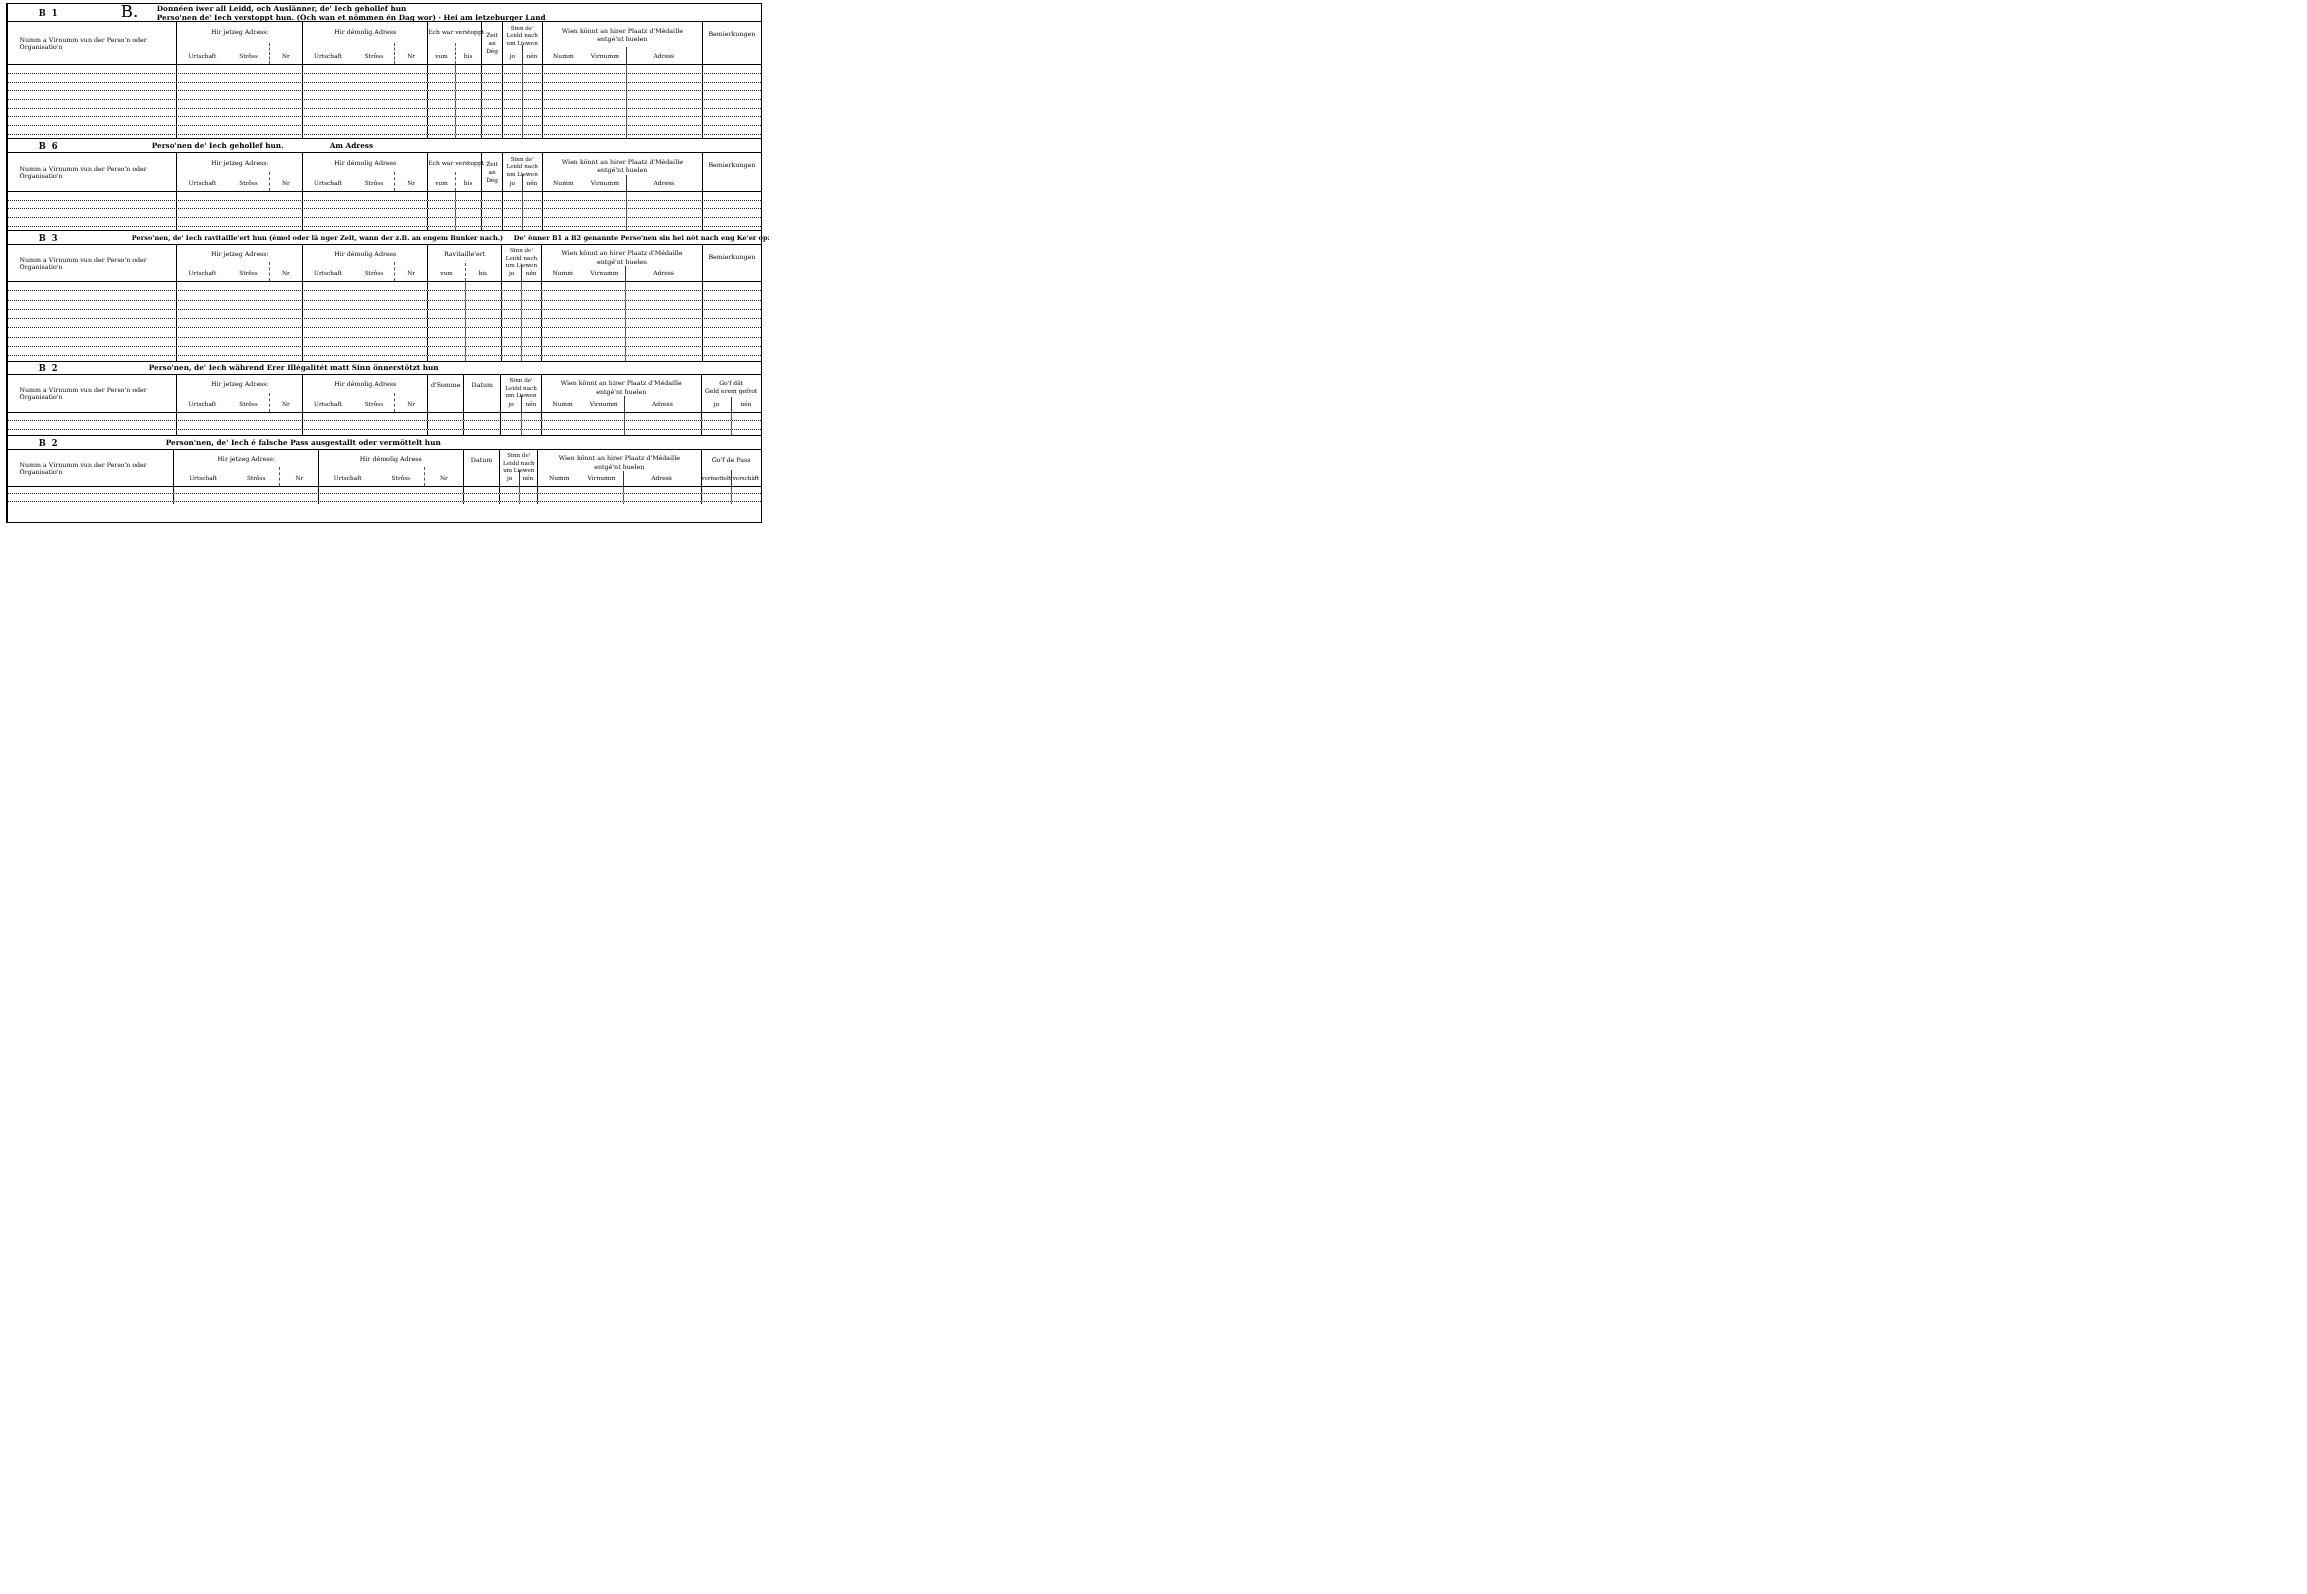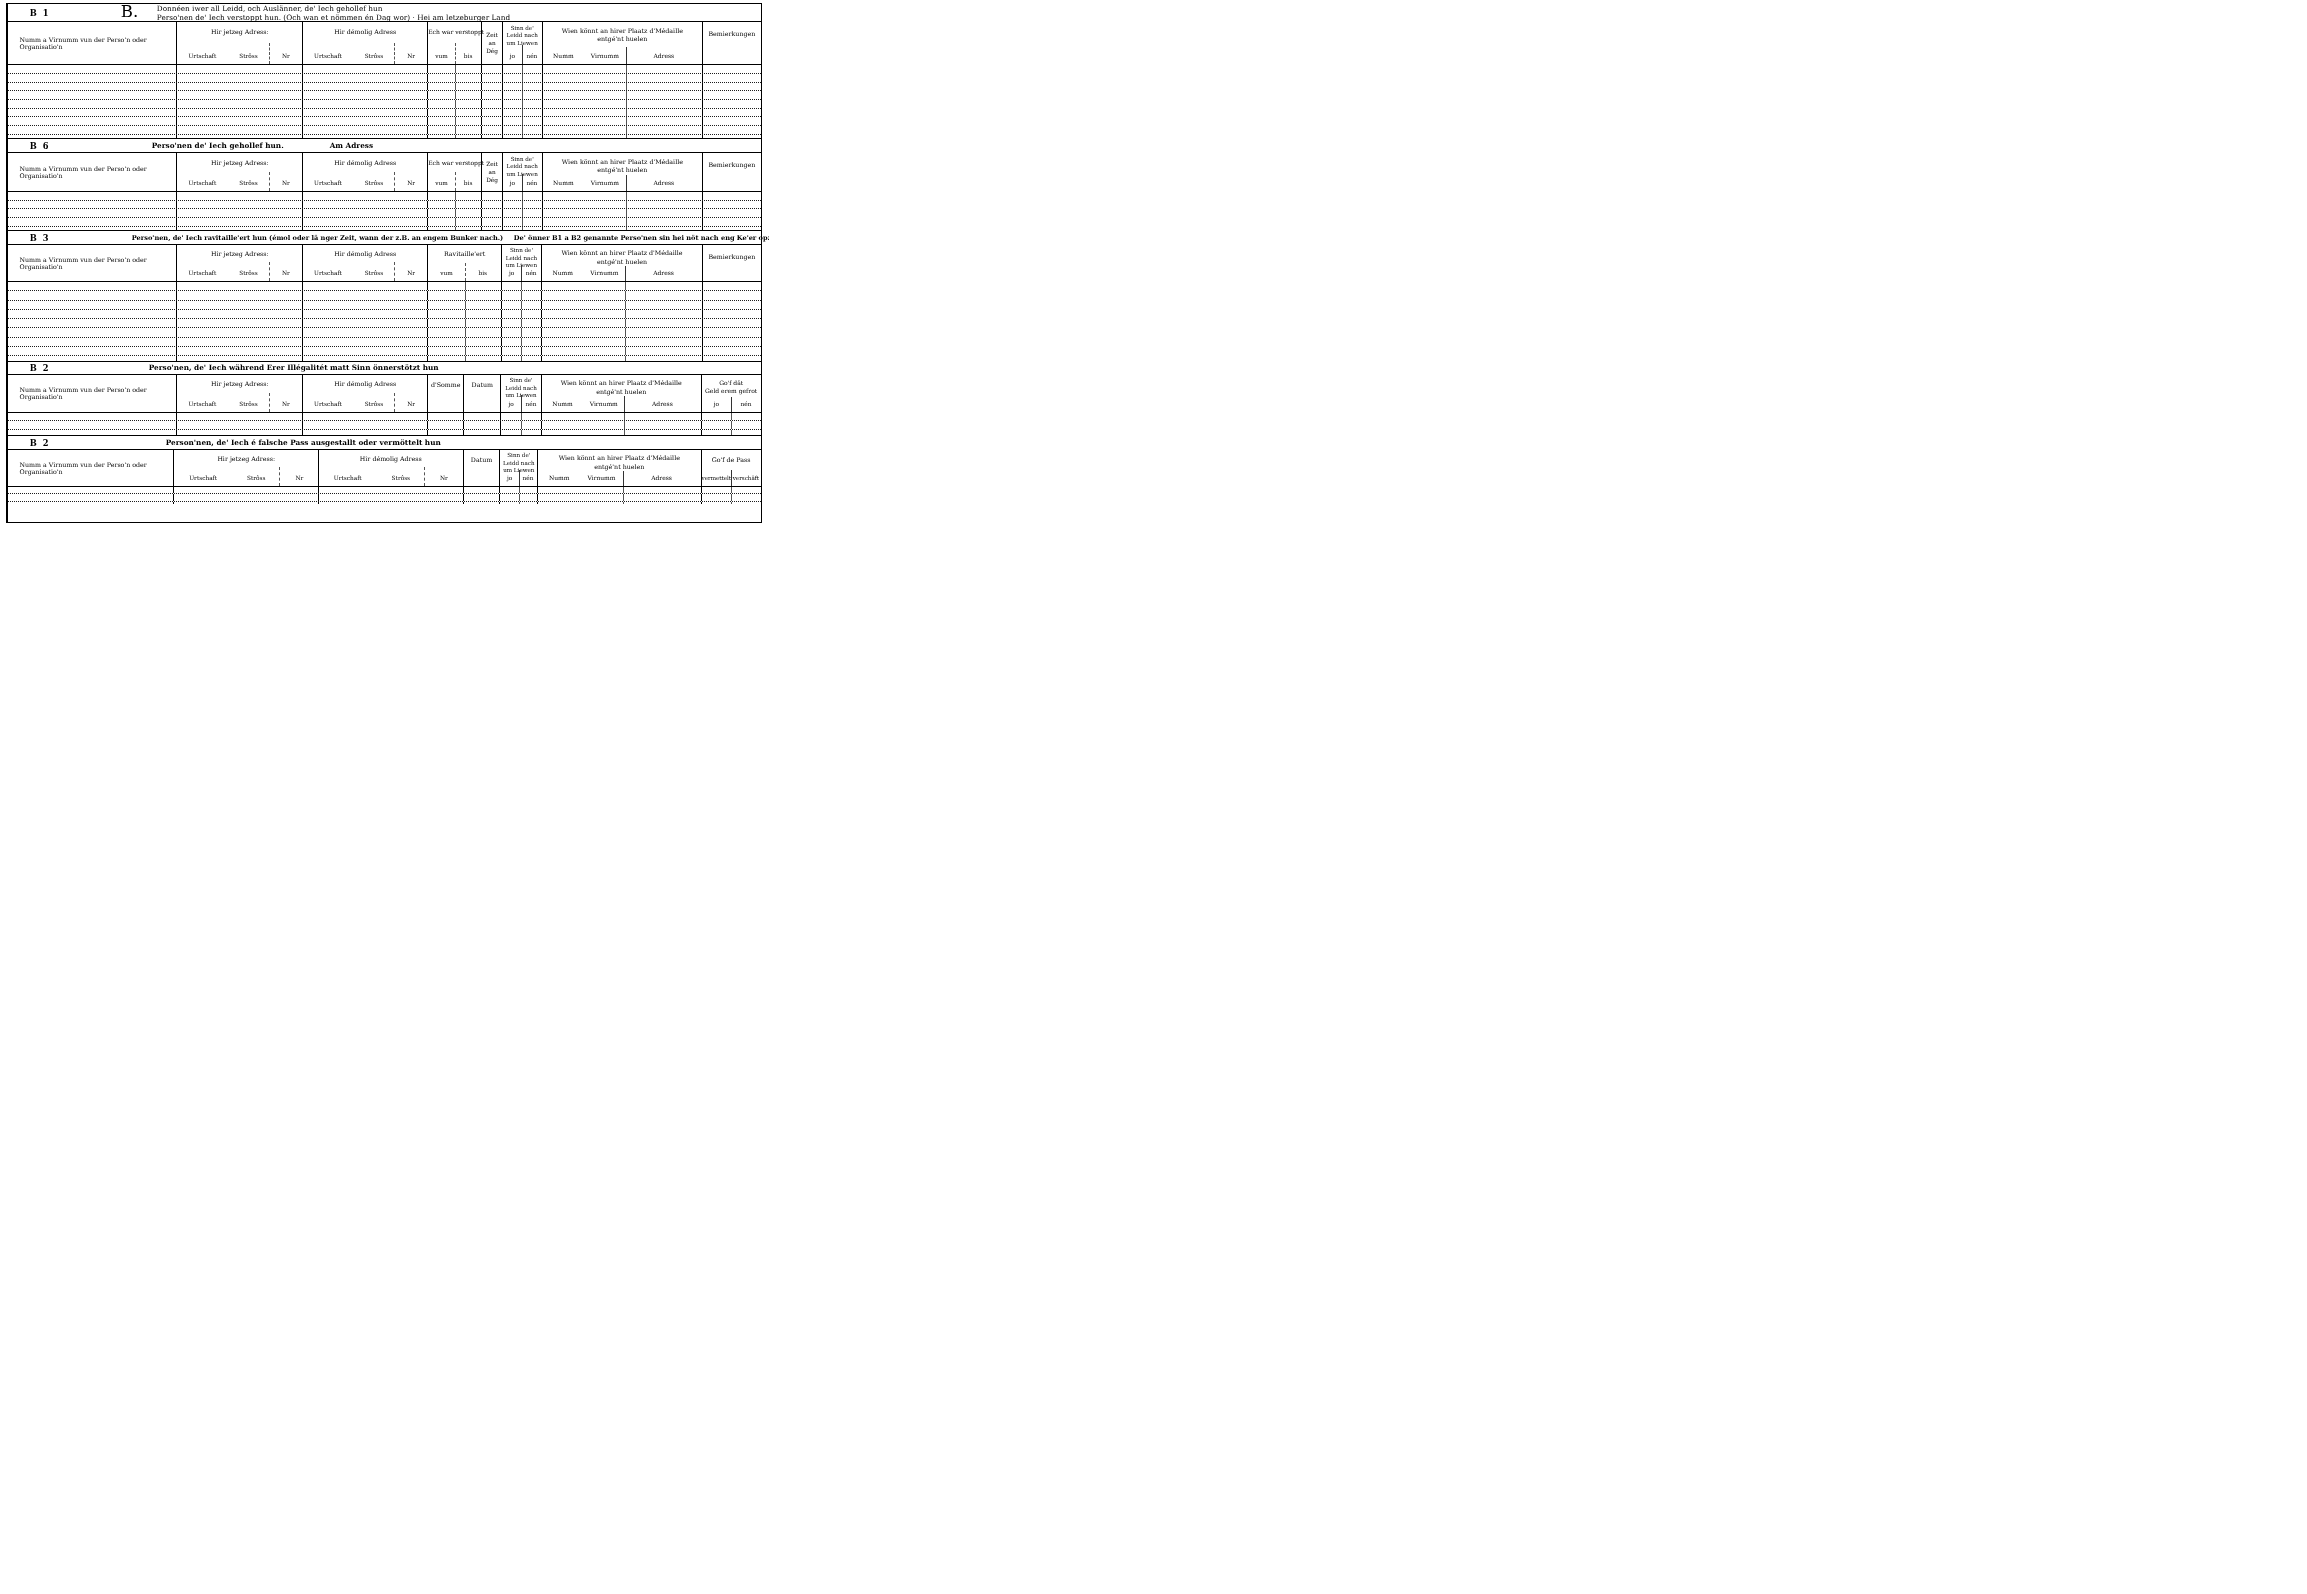--- a/index.html
+++ b/index.html
@@ -11,23 +11,23 @@
   }
   .frame {
     position:absolute; left:5.8px; top:2.9px; width:756px; height:520px;
     border:1.5px solid #000; border-left-width:2.9px;
     display:flex; flex-direction:column; background:#fff;
   }
   .sec { display:flex; flex-direction:column; flex:none; }
   .sec { border-bottom:1.9px solid #000; }
   .sec:last-child { border-bottom:none; }
   .titlebar { position:relative; display:flex; align-items:center; border-bottom:1.9px solid #000; flex:none; }
-  .secid { position:absolute; left:22px; top:50%; transform:translateY(-50%); font-size:8.3px; font-weight:bold; letter-spacing:1.5px; white-space:nowrap; }
+  .secid { position:absolute; left:31px; top:50%; transform:translateY(-50%); font-size:8.3px; font-weight:bold; letter-spacing:1.5px; white-space:nowrap; }
   .bigB { position:absolute; top:50%; transform:translateY(-52%); font-size:16.6px; line-height:1; font-weight:normal; }
-  .tstack { position:absolute; top:50%; transform:translateY(-50%); font-weight:normal; line-height:1.3; white-space:nowrap; }
+  .tstack { position:absolute; top:50%; transform:translateY(-50%); font-weight:bold; line-height:1.3; white-space:nowrap; }
   .trow { font-weight:bold; white-space:nowrap; }
   .headrow { display:flex; border-bottom:1.9px solid #000; flex:none; }
   .hcell { position:relative; border-left:1.5px solid #000; flex:none; }
   .hcell:first-child { border-left:none; }
   .hlabel { position:absolute; left:0; right:0; text-align:center; font-size:6.3px; white-space:nowrap; }
   .namelab { position:absolute; top:0; bottom:0; left:11.7px; right:2.9px; display:flex; align-items:center; font-size:6.3px; }
   .hlines { position:absolute; left:0; right:0; text-align:center; line-height:1.32; }
   .subs { position:absolute; bottom:5.4px; left:0; right:0; display:flex; font-size:5.8px; }
   .subs span { display:inline-block; text-align:center; white-space:nowrap; }
   .vdash { position:absolute; width:0; border-left:0.5px dashed #555; }

